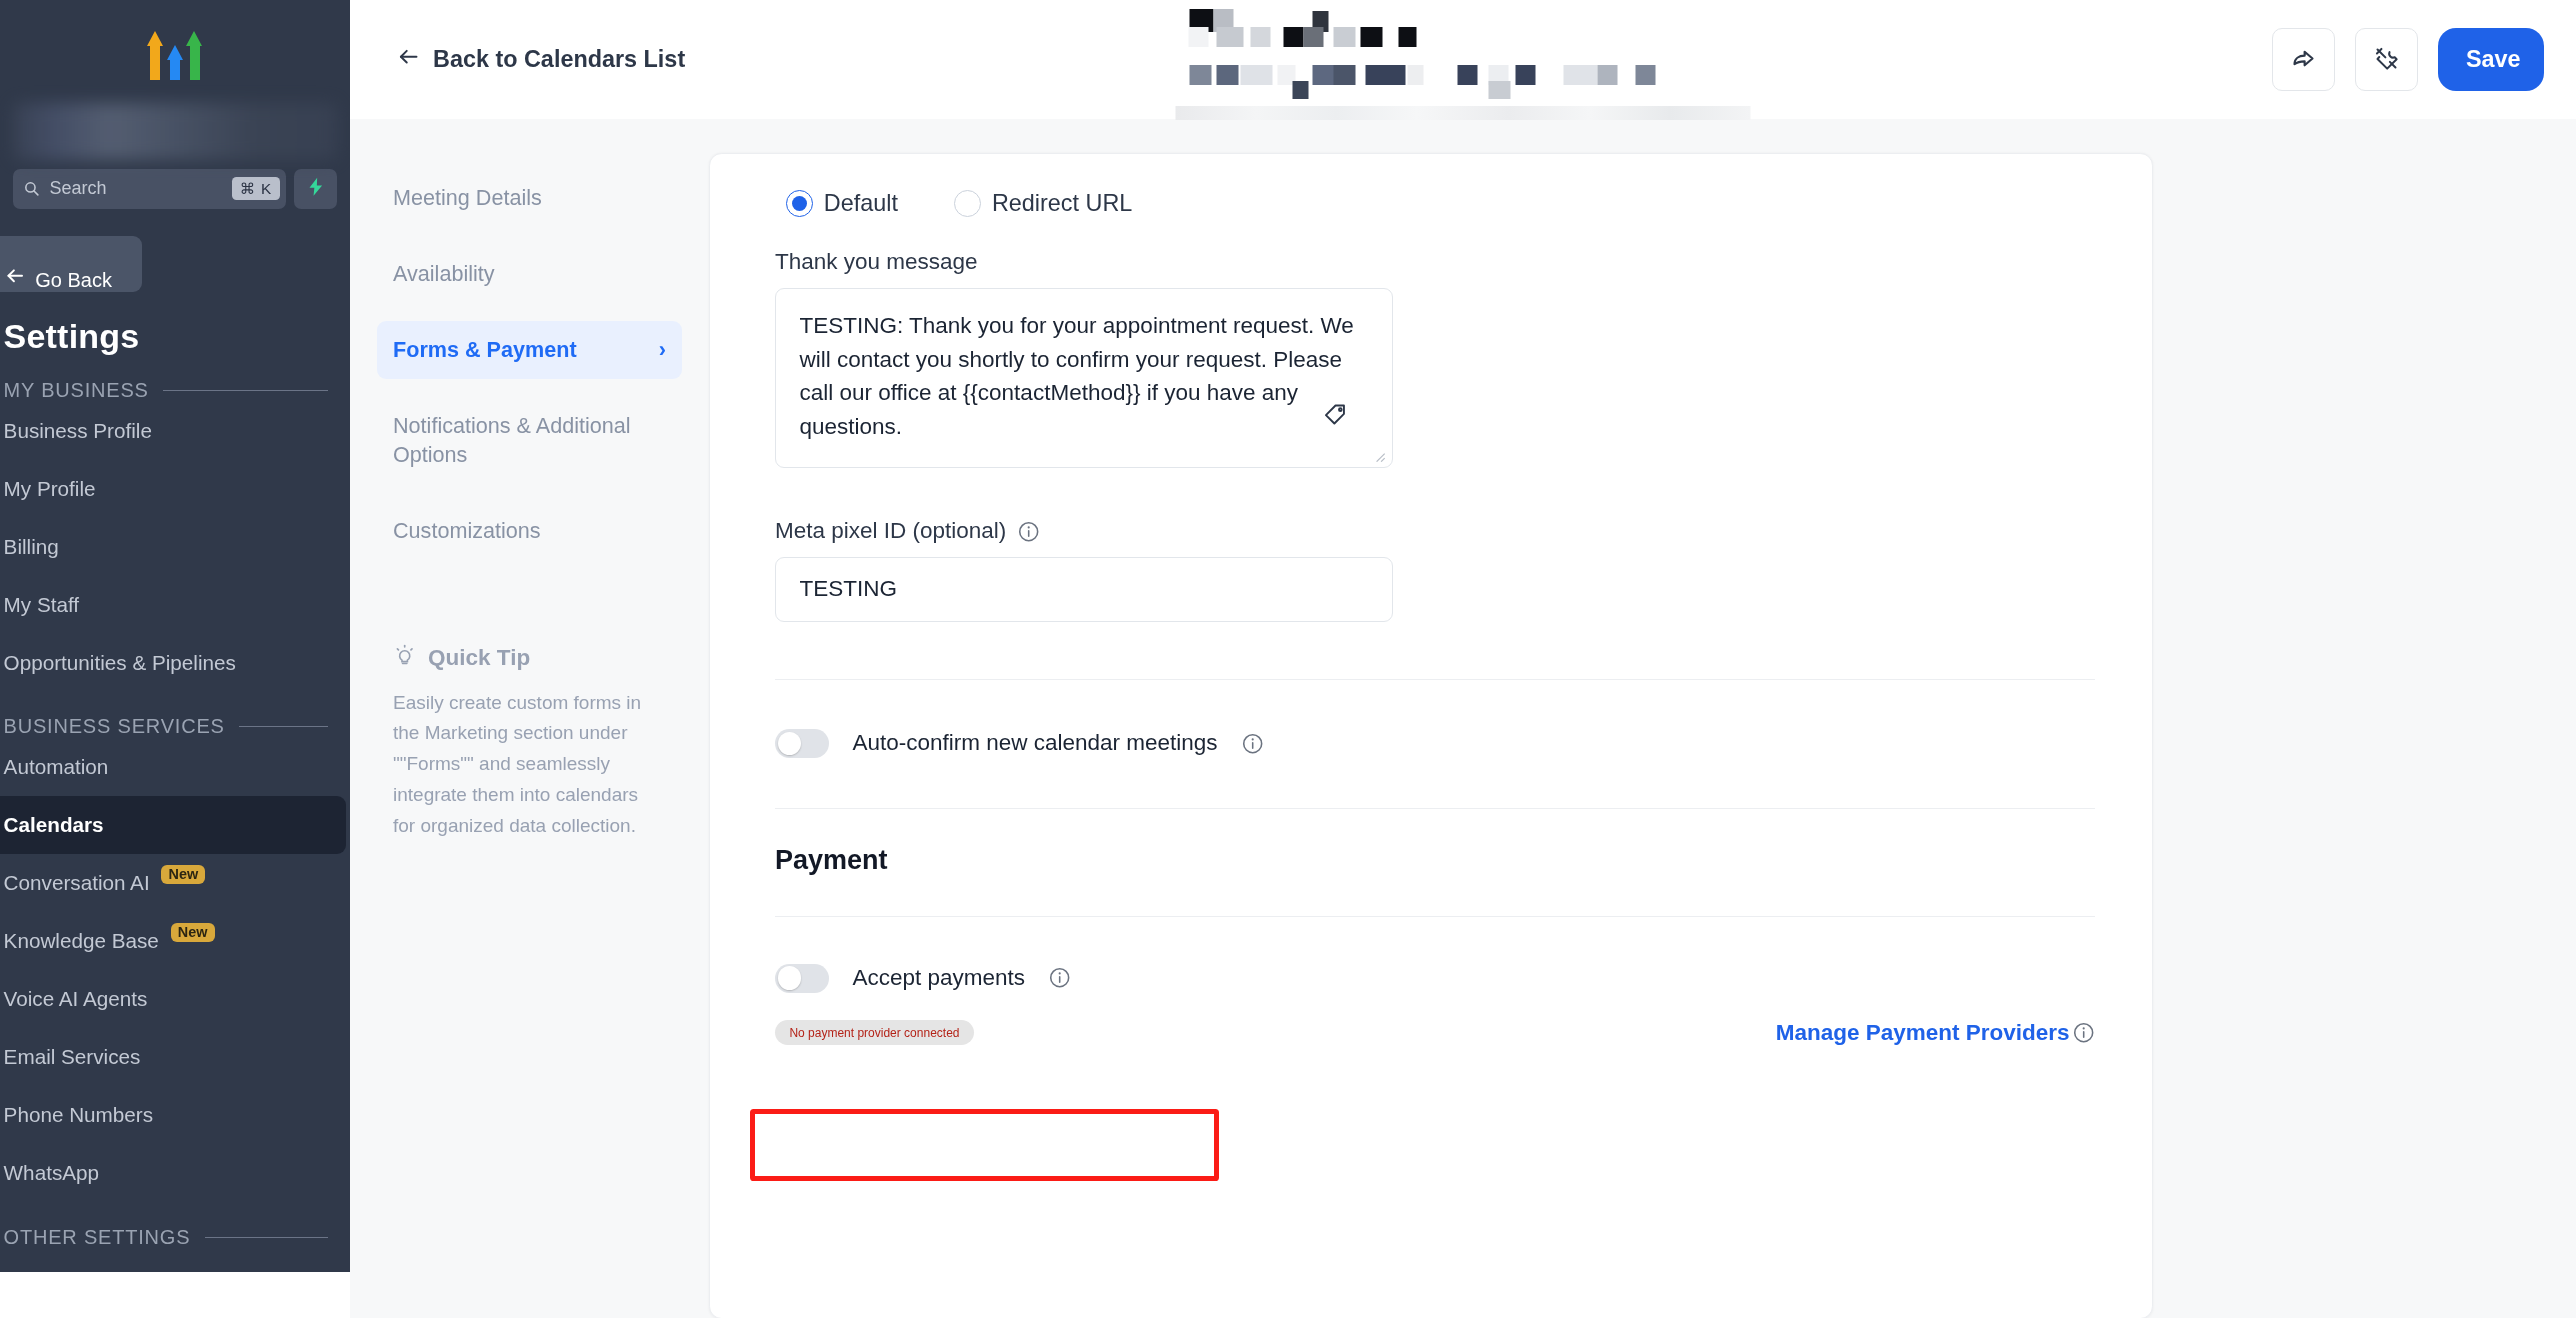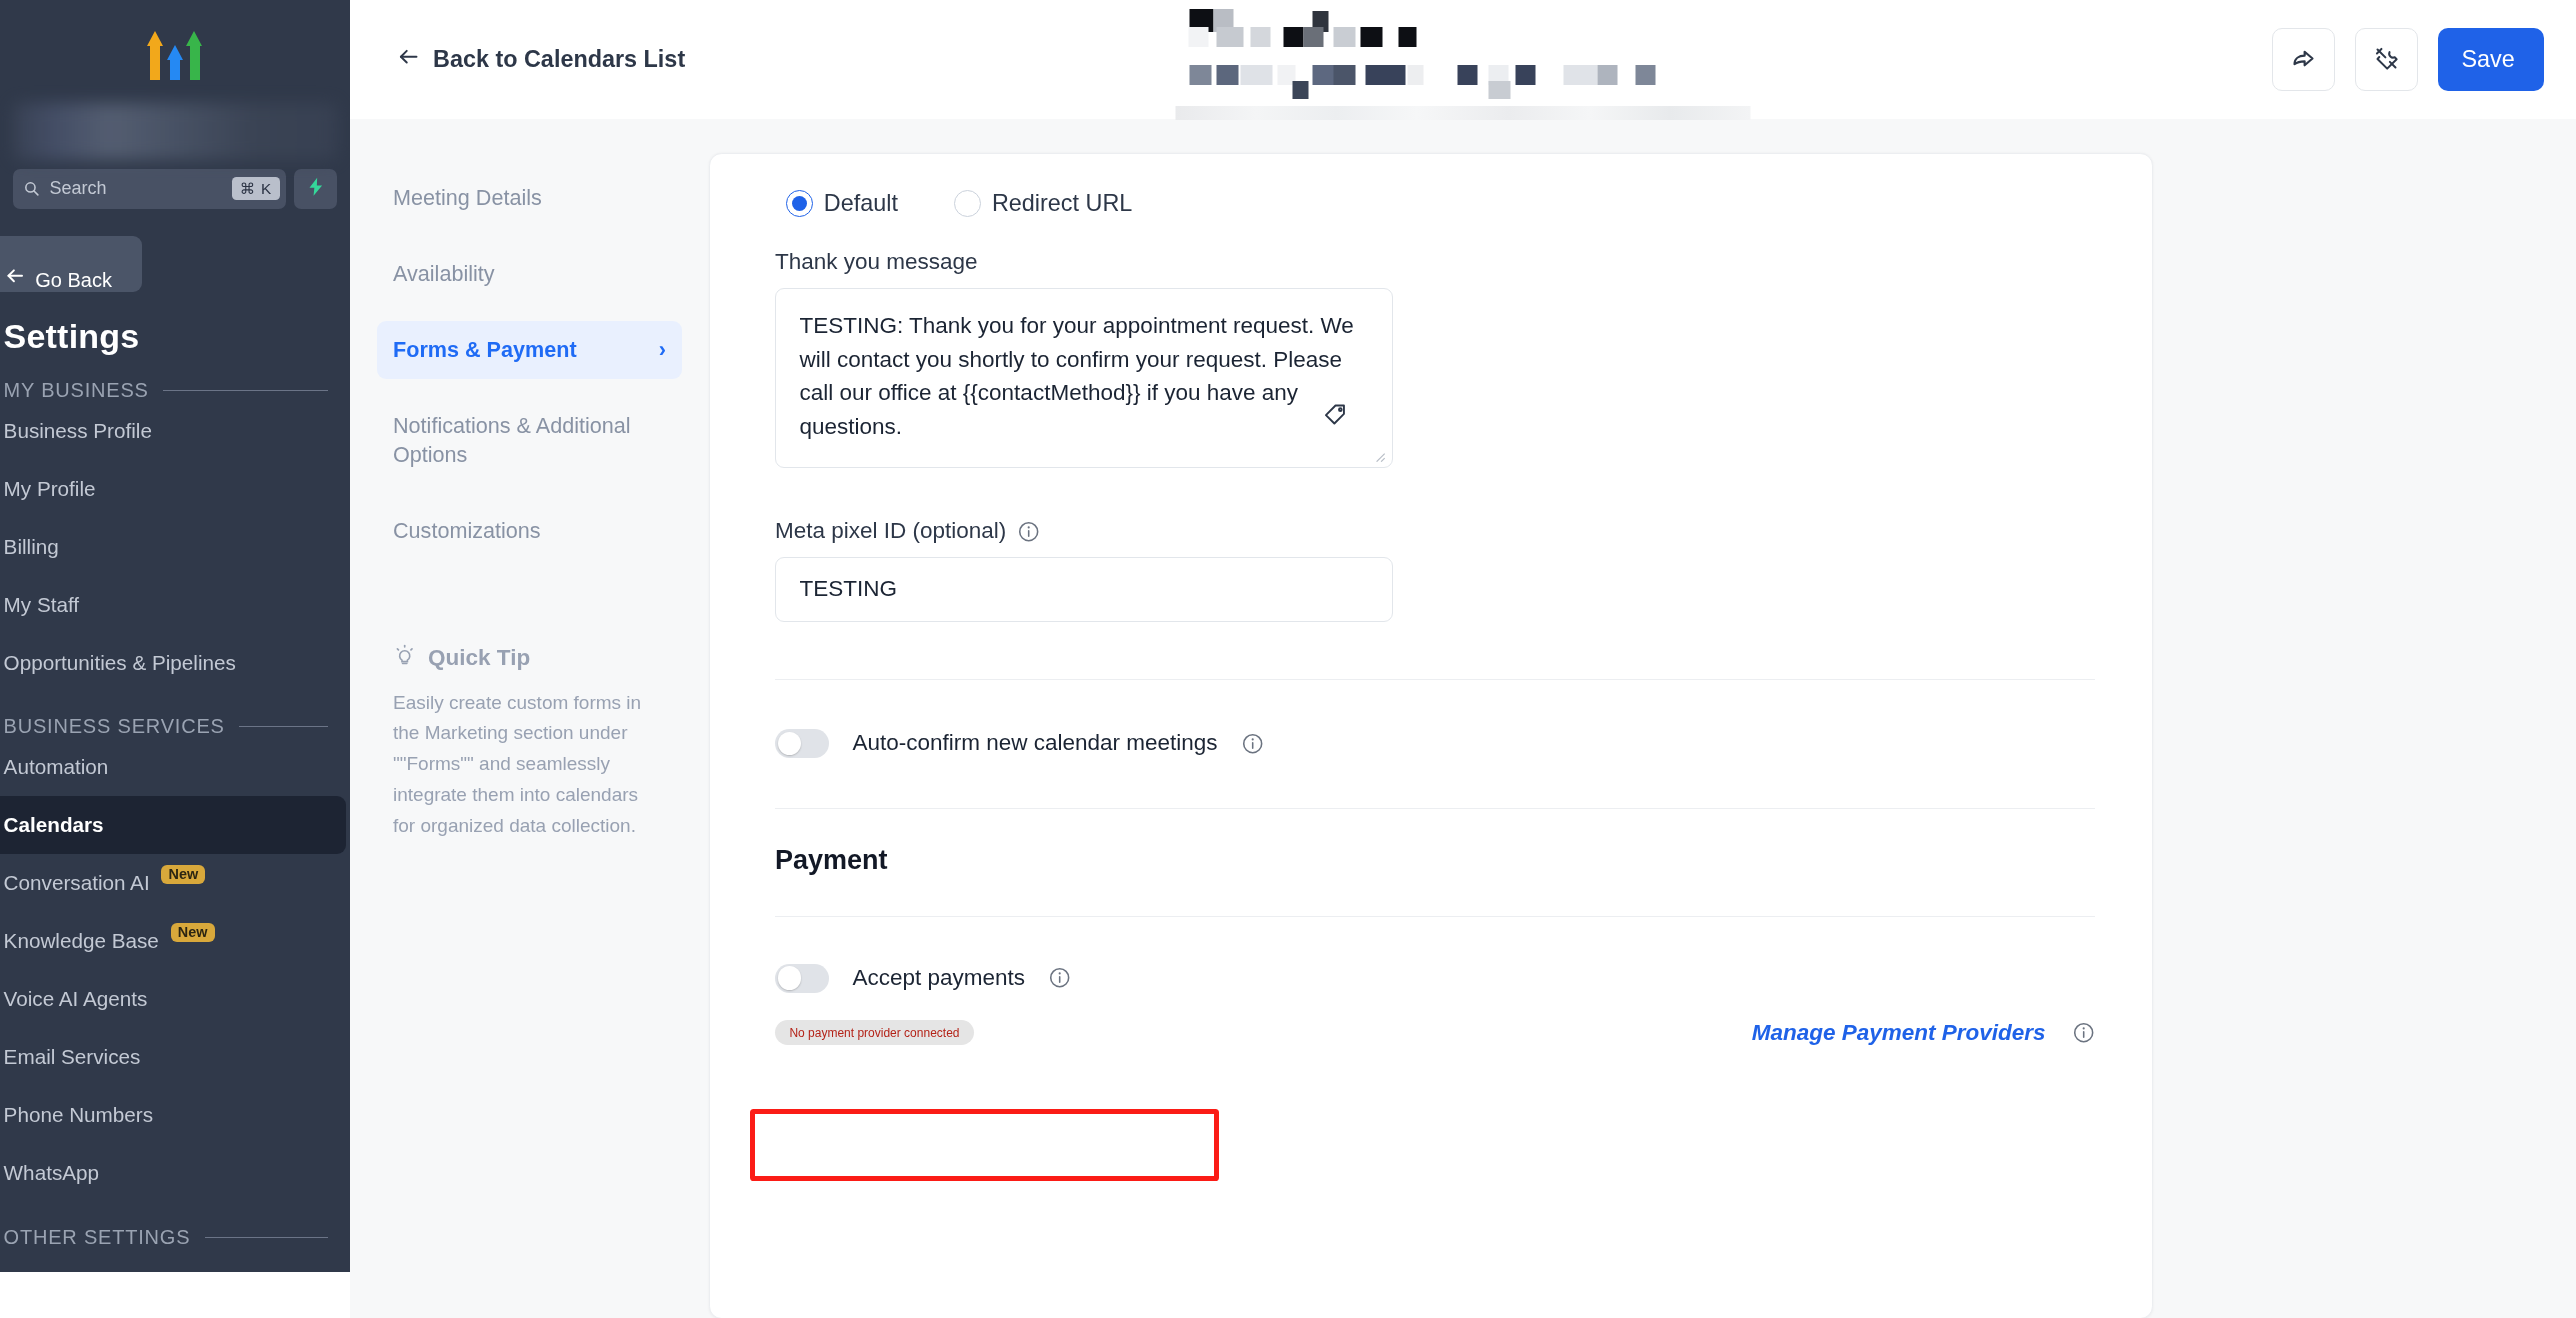--- a/index.html
+++ b/index.html
@@ -107,22 +107,22 @@
     top: 0; width: 575px; height: 119px; pointer-events: none;
   }
   .pix { position: absolute; }
   .topbar-actions { margin-left: auto; display: flex; align-items: center; gap: 20px; }
   .icon-btn {
     width: 63px; height: 63px; border: 0.9px solid #e3e6ea; border-radius: 10px;
     background: #fff; display: flex; align-items: center; justify-content: center;
   }
   .save-btn {
     height: 63px; min-width: 106px; background: #1f62e8; color: #fff;
-    border-radius: 10px; display: flex; align-items: center; justify-content: flex-start;
-    font-size: 23.4px; font-weight: 400; padding: 0 23.4px;
+    border-radius: 18px; display: flex; align-items: center; justify-content: flex-end;
+    font-size: 23.4px; font-weight: 700; padding: 0 23.4px;
   }
 
   .body-area { display: flex; padding: 0; height: calc(1319px - 119px); }
 
   .subnav { width: 359px; flex: 0 0 359px; padding: 50px 27px 0 27px; }
   .subnav-item {
     padding: 14.4px 16px; border-radius: 9px; color: #8892a4;
     font-size: 21.6px; margin-bottom: 18px; line-height: 1.35;
     display: flex; align-items: center; justify-content: space-between; gap: 9px;
   }
@@ -179,21 +179,21 @@
   .sec-sub { font-size: 21.6px; color: #5c6780; padding-top: 9px; }
 
   .hl-box {
     position: absolute; border: 5.4px solid #fb1c16; border-radius: 3.6px;
     background: transparent; pointer-events: none;
   }
   .pill-warn {
     display: inline-block; background: #e5e5e5; color: #b42318;
     font-size: 12px; border-radius: 14.4px; padding: 5.4px 14.4px;
   }
-  .link-blue { color: #1f62e8; font-size: 22.5px; font-weight: 600; display: flex; align-items: center; gap: 26px; font-style: italic; }
+  .link-blue { color: #1f62e8; font-size: 22.5px; font-weight: 600; display: flex; align-items: center; gap: 2px; }
 
   .info-ico { width: 23.4px; height: 23.4px; flex: 0 0 23.4px; }
 </style>
 </head>
 <body>
 
 <div class="app">
 
   <aside class="sidebar">
 

